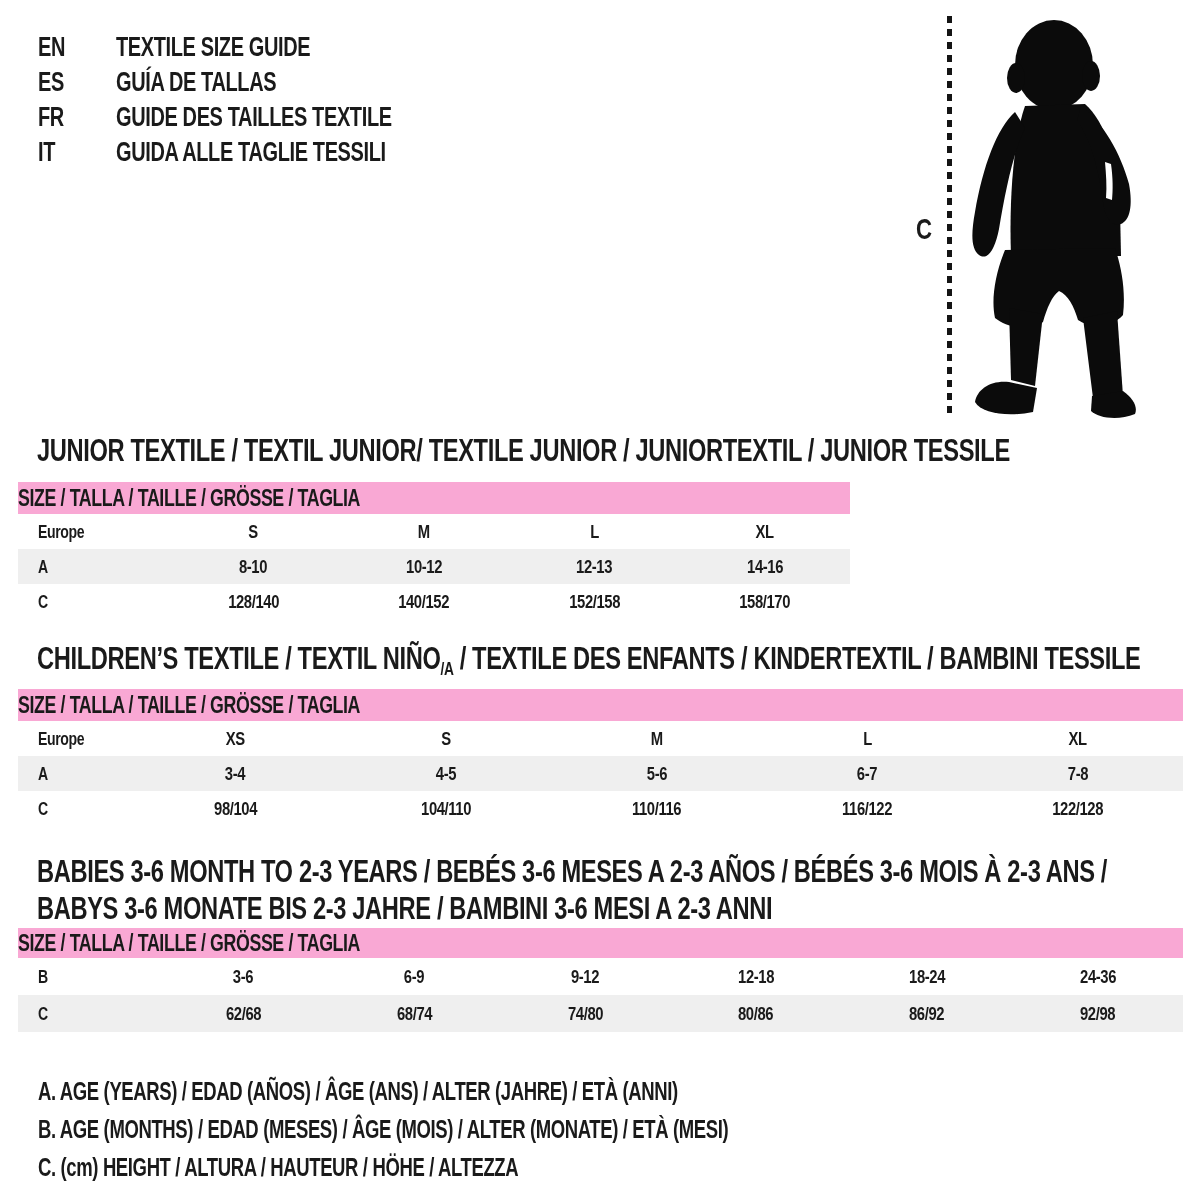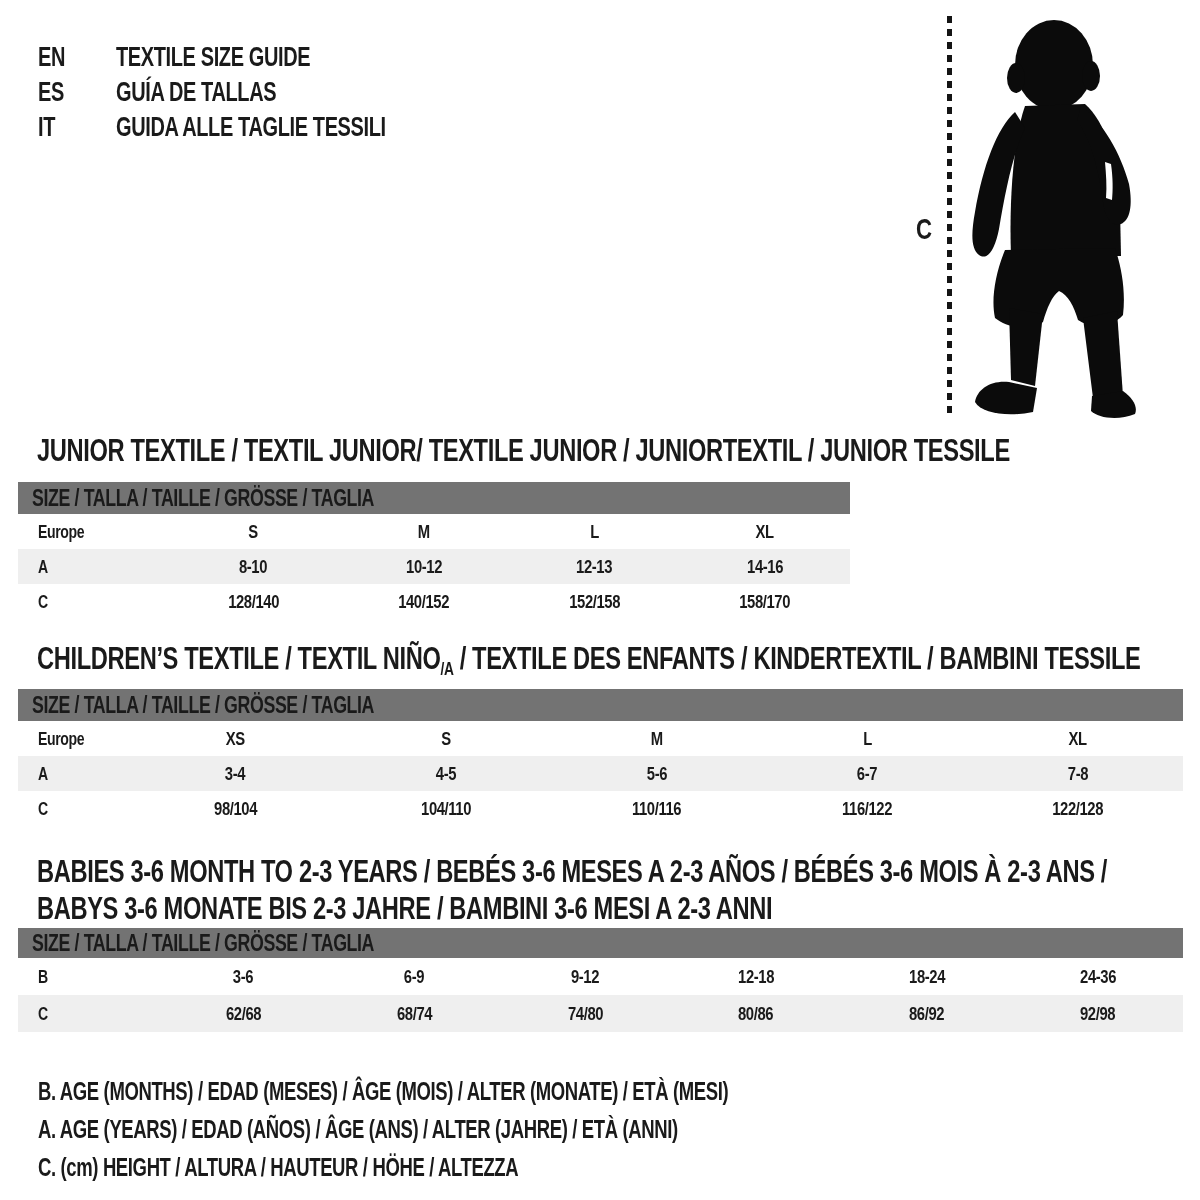--- a/index.html
+++ b/index.html
@@ -14,22 +14,22 @@
   .cc { display:inline-block; transform:scaleX(0.78); transform-origin:50% 50%;
         white-space:nowrap; font-weight:bold; letter-spacing:-0.5px; }
   
   .lang-row { display:flex; height:35px; align-items:center; font-size:27px; }
   .lang-code { width:78px; }
   
   .tbl-title { font-size:32px; line-height:37px; }
   .sub-a { font-size:0.58em; vertical-align:-0.35em; }
   
   .size-table { position:absolute; }
-  .size-bar { background:#737373; display:flex; align-items:center;
-              padding-left:14px; font-size:24px; }
+  .size-bar { background:#f9a8d4; display:flex; align-items:center;
+              font-size:24px; }
   .trow { display:grid; align-items:center; font-size:19px; }
   .trow.shaded { background:#efefef; }
   .trow .lbl { padding-left:20px; text-align:left; }
   .trow .val { text-align:center; }
   .t1 .trow { grid-template-columns:150px repeat(4,1fr); height:35px; }
   .t2 .trow { grid-template-columns:112px repeat(5,1fr); height:35px; }
   .t3 .trow { grid-template-columns:140px repeat(6,1fr); height:37px; }
   .t1 .size-bar, .t2 .size-bar { height:32px; }
   .t3 .size-bar { height:30px; }
   
@@ -37,28 +37,32 @@
   
   .dash-line { width:5px; background:repeating-linear-gradient(
       to bottom, #141414 0px, #141414 7px, transparent 7px, transparent 13px); }
   .c-marker { font-size:30px; font-weight:bold; }
 </style>
 </head>
 <body>
 
 <div class="page">
 
-  <div class="abs" style="left:38px; top:40px;">
+  <div class="abs" style="left:38px; top:30px;">
     <div class="lang-row">
       <span class="lang-code"><span class="cx">EN</span></span>
       <span class="cx">TEXTILE SIZE GUIDE</span>
     </div>
     <div class="lang-row">
       <span class="lang-code"><span class="cx">ES</span></span>
       <span class="cx">GUÍA DE TALLAS</span>
+    </div>
+    <div class="lang-row">
+      <span class="lang-code"><span class="cx">FR</span></span>
+      <span class="cx">GUIDE DES TAILLES TEXTILE</span>
     </div>
     <div class="lang-row">
       <span class="lang-code"><span class="cx">IT</span></span>
       <span class="cx">GUIDA ALLE TAGLIE TESSILI</span>
     </div>
   </div>
 
   <div class="abs c-marker" style="left:916px; top:212px;">
     <span class="cx">C</span>
   </div>
@@ -167,18 +171,18 @@
       <span class="val"><span class="cc">62/68</span></span>
       <span class="val"><span class="cc">68/74</span></span>
       <span class="val"><span class="cc">74/80</span></span>
       <span class="val"><span class="cc">80/86</span></span>
       <span class="val"><span class="cc">86/92</span></span>
       <span class="val"><span class="cc">92/98</span></span>
     </div>
   </div>
 
   <div class="abs" style="left:38px; top:1072px;">
+    <div class="legend-line"><span class="cx">A. AGE (YEARS) / EDAD (AÑOS) / ÂGE (ANS) / ALTER (JAHRE) / ETÀ (ANNI)</span></div>
     <div class="legend-line"><span class="cx">B. AGE (MONTHS) / EDAD (MESES) / ÂGE (MOIS) / ALTER (MONATE) / ETÀ (MESI)</span></div>
-    <div class="legend-line"><span class="cx">A. AGE (YEARS) / EDAD (AÑOS) / ÂGE (ANS) / ALTER (JAHRE) / ETÀ (ANNI)</span></div>
     <div class="legend-line"><span class="cx">C. (cm) HEIGHT / ALTURA / HAUTEUR / HÖHE / ALTEZZA</span></div>
   </div>
 
 </div>
 
 </body></html>

